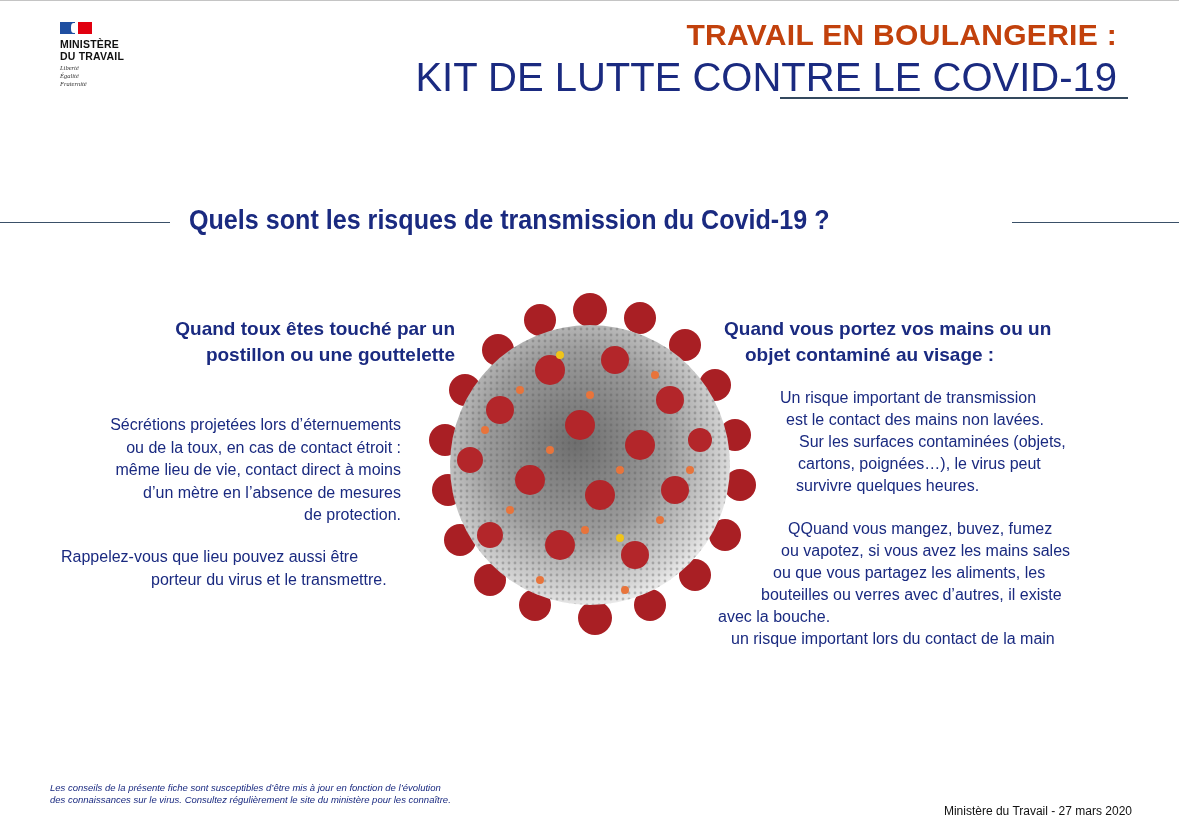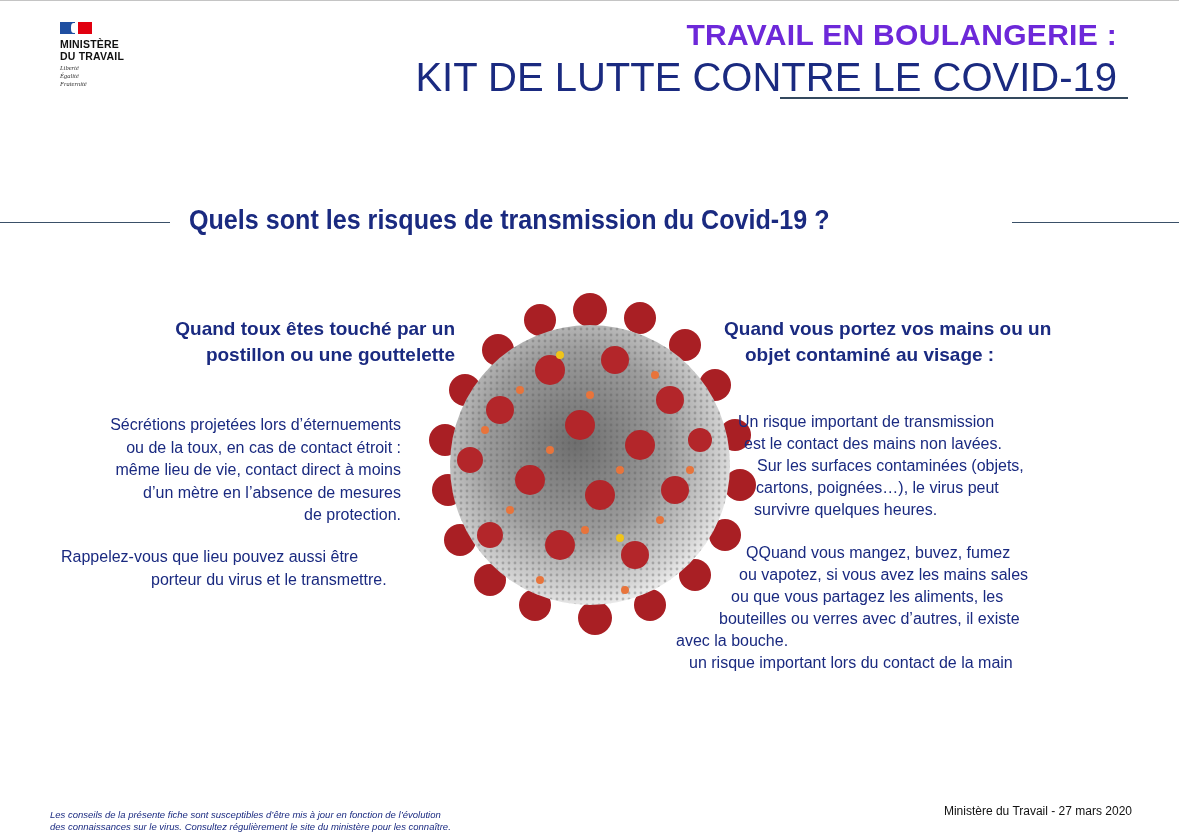--- a/index.html
+++ b/index.html
@@ -13,21 +13,21 @@
   .logo { position:absolute; left:60px; top:22px; width:90px; }
   .flag { display:flex; width:32px; height:12px; }
   .flag .blue { width:15px; height:12px; background:#1f4fa1; position:relative; }
   .flag .blue::after { content:""; position:absolute; right:-3px; top:1px; width:7px; height:10px; background:#fff; border-radius:40% 10% 50% 40%; }
   .flag .gap { width:3px; }
   .flag .red { width:14px; height:12px; background:#e1000f; }
   .logo-name { font-weight:bold; font-size:10.5px; line-height:12px; color:#111; margin-top:4px; letter-spacing:0.2px; }
   .motto { font-family:"Liberation Serif", serif; font-style:italic; font-size:6.5px; line-height:8px; color:#333; margin-top:2px; }
 
   
-  .title1 { position:absolute; right:62px; top:18px; font-weight:bold; font-size:30px; color:#6d28d9; letter-spacing:0.3px; white-space:nowrap; }
+  .title1 { position:absolute; right:62px; top:18px; font-weight:bold; font-size:30px; color:#c2410c; letter-spacing:0.3px; white-space:nowrap; }
   .title2 { position:absolute; right:62px; top:55px; font-size:40px; color:#1a2a80; white-space:nowrap; }
   .title-rule { position:absolute; left:780px; top:97px; width:348px; height:2px; background:#34495e; }
 
   
   .sec-rule-left { position:absolute; left:0; top:222px; width:170px; height:1px; background:#3a5068; }
   .sec-rule-right { position:absolute; left:1012px; top:222px; width:167px; height:1px; background:#3a5068; }
   .sec-heading { position:absolute; left:189px; top:205px; font-weight:bold; font-size:27px; color:#1a2a80; white-space:nowrap; transform:scaleX(0.93); transform-origin:left center; }
 
   
   .virus { position:absolute; left:410px; top:290px; width:360px; height:350px; }
@@ -35,27 +35,27 @@
   
   .left-head { position:absolute; left:110px; top:316px; width:345px; text-align:right; font-weight:bold; font-size:19px; line-height:26px; color:#1a2a80; }
   .left-head span { display:block; }
   .left-body { position:absolute; left:40px; top:414px; width:361px; text-align:right; font-size:16px; line-height:22.5px; color:#1a2a80; }
   .left-body span, .left-note span { display:block; white-space:nowrap; }
   .left-note { position:absolute; left:40px; top:546px; width:380px; font-size:16px; line-height:22.5px; color:#1a2a80; }
 
   
   .right-head { position:absolute; left:724px; top:316px; width:400px; font-weight:bold; font-size:19px; line-height:26px; color:#1a2a80; }
   .right-head span { display:block; white-space:nowrap; }
-  .right-body, .right-body2 { position:absolute; left:676px; width:420px; font-size:16px; line-height:22px; color:#1a2a80;margin-top:24px; }
+  .right-body, .right-body2 { position:absolute; left:718px; width:420px; font-size:16px; line-height:22px; color:#1a2a80; }
   .right-body { top:387px; }
   .right-body2 { top:518px; }
   .right-body span, .right-body2 span { display:block; white-space:nowrap; }
 
   
-  .footer-note { position:absolute; left:50px; top:809px; font-style:italic; font-size:9.5px; line-height:12px; color:#1a2a80; }
+  .footer-note { position:absolute; left:50px; top:782px; font-style:italic; font-size:9.5px; line-height:12px; color:#1a2a80; }
   .footer-note span { display:block; white-space:nowrap; }
   .footer-right { position:absolute; right:47px; top:804px; font-size:12px; color:#111; white-space:nowrap; }
 </style>
 </head>
 <body>
 
 <div class="topline"></div>
 
 <div class="logo">
   <div class="flag">

